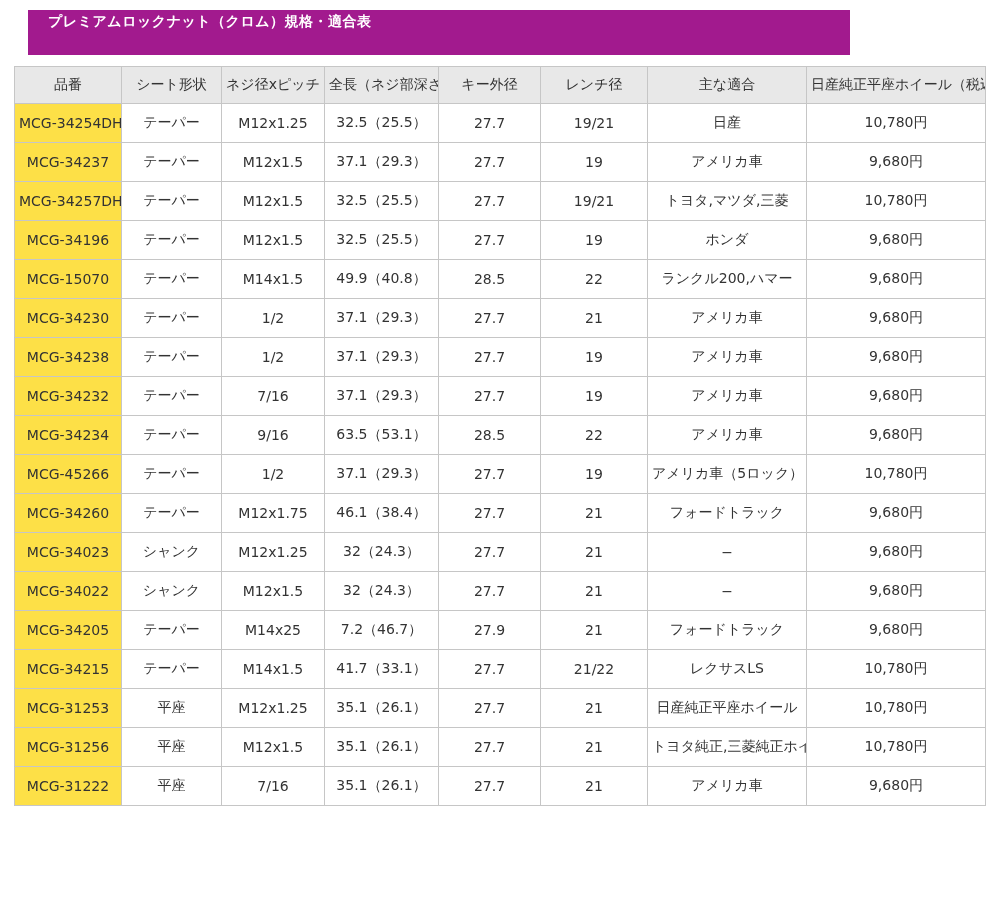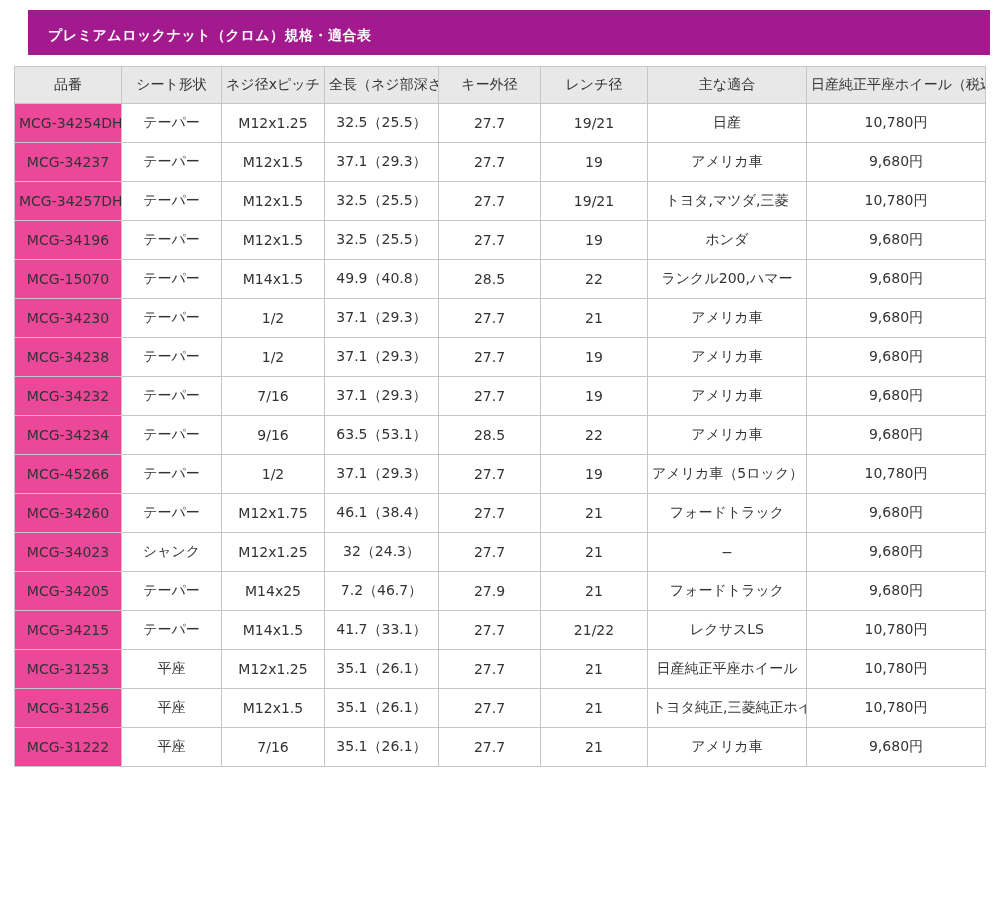--- a/index.html
+++ b/index.html
@@ -12,28 +12,28 @@
     position: relative;
     width: 1000px;
     height: 907px;
     background: #ffffff;
     overflow: hidden;
   }
   .title-bar {
     position: absolute;
     left: 28px;
     top: 10px;
-    width: 962px;
+    width: 822px;
     height: 45px;
     box-sizing: border-box;
     background: #a21a8e;
     color: #ffffff;
     font-size: 14px;
     font-weight: bold;
-    padding: 16px 0 0 20px;
+    padding: 2px 0 0 20px;
     line-height: 18px;
     letter-spacing: 0.5px;
   }
   table.spec-table {
     position: absolute;
     left: 14px;
     top: 66px;
     width: 971px;
     border-collapse: collapse;
     table-layout: fixed;
@@ -52,21 +52,21 @@
   }
   .spec-table thead th {
     background: #e8e8e8;
     height: 36px;
   }
   .spec-table tbody td {
     height: 38px;
     background: #ffffff;
   }
   .spec-table tbody td.row-head {
-    background: #ec4899;
+    background: #fde047;
   }
 </style>
 </head>
 <body>
 
 <div class="page">
 
   <div class="title-bar">
     <span>プレミアムロックナット（クロム）規格・適合表</span>
   </div>
@@ -209,20 +209,30 @@
           <td class="row-head">MCG-34023</td>
           <td>シャンク</td>
           <td>M12x1.25</td>
           <td>32（24.3）</td>
           <td>27.7</td>
           <td>21</td>
           <td>−</td>
           <td>9,680円</td>
         </tr>
         <tr>
+          <td class="row-head">MCG-34022</td>
+          <td>シャンク</td>
+          <td>M12x1.5</td>
+          <td>32（24.3）</td>
+          <td>27.7</td>
+          <td>21</td>
+          <td>−</td>
+          <td>9,680円</td>
+        </tr>
+        <tr>
           <td class="row-head">MCG-34205</td>
           <td>テーパー</td>
           <td>M14x25</td>
           <td>7.2（46.7）</td>
           <td>27.9</td>
           <td>21</td>
           <td>フォードトラック</td>
           <td>9,680円</td>
         </tr>
         <tr>

